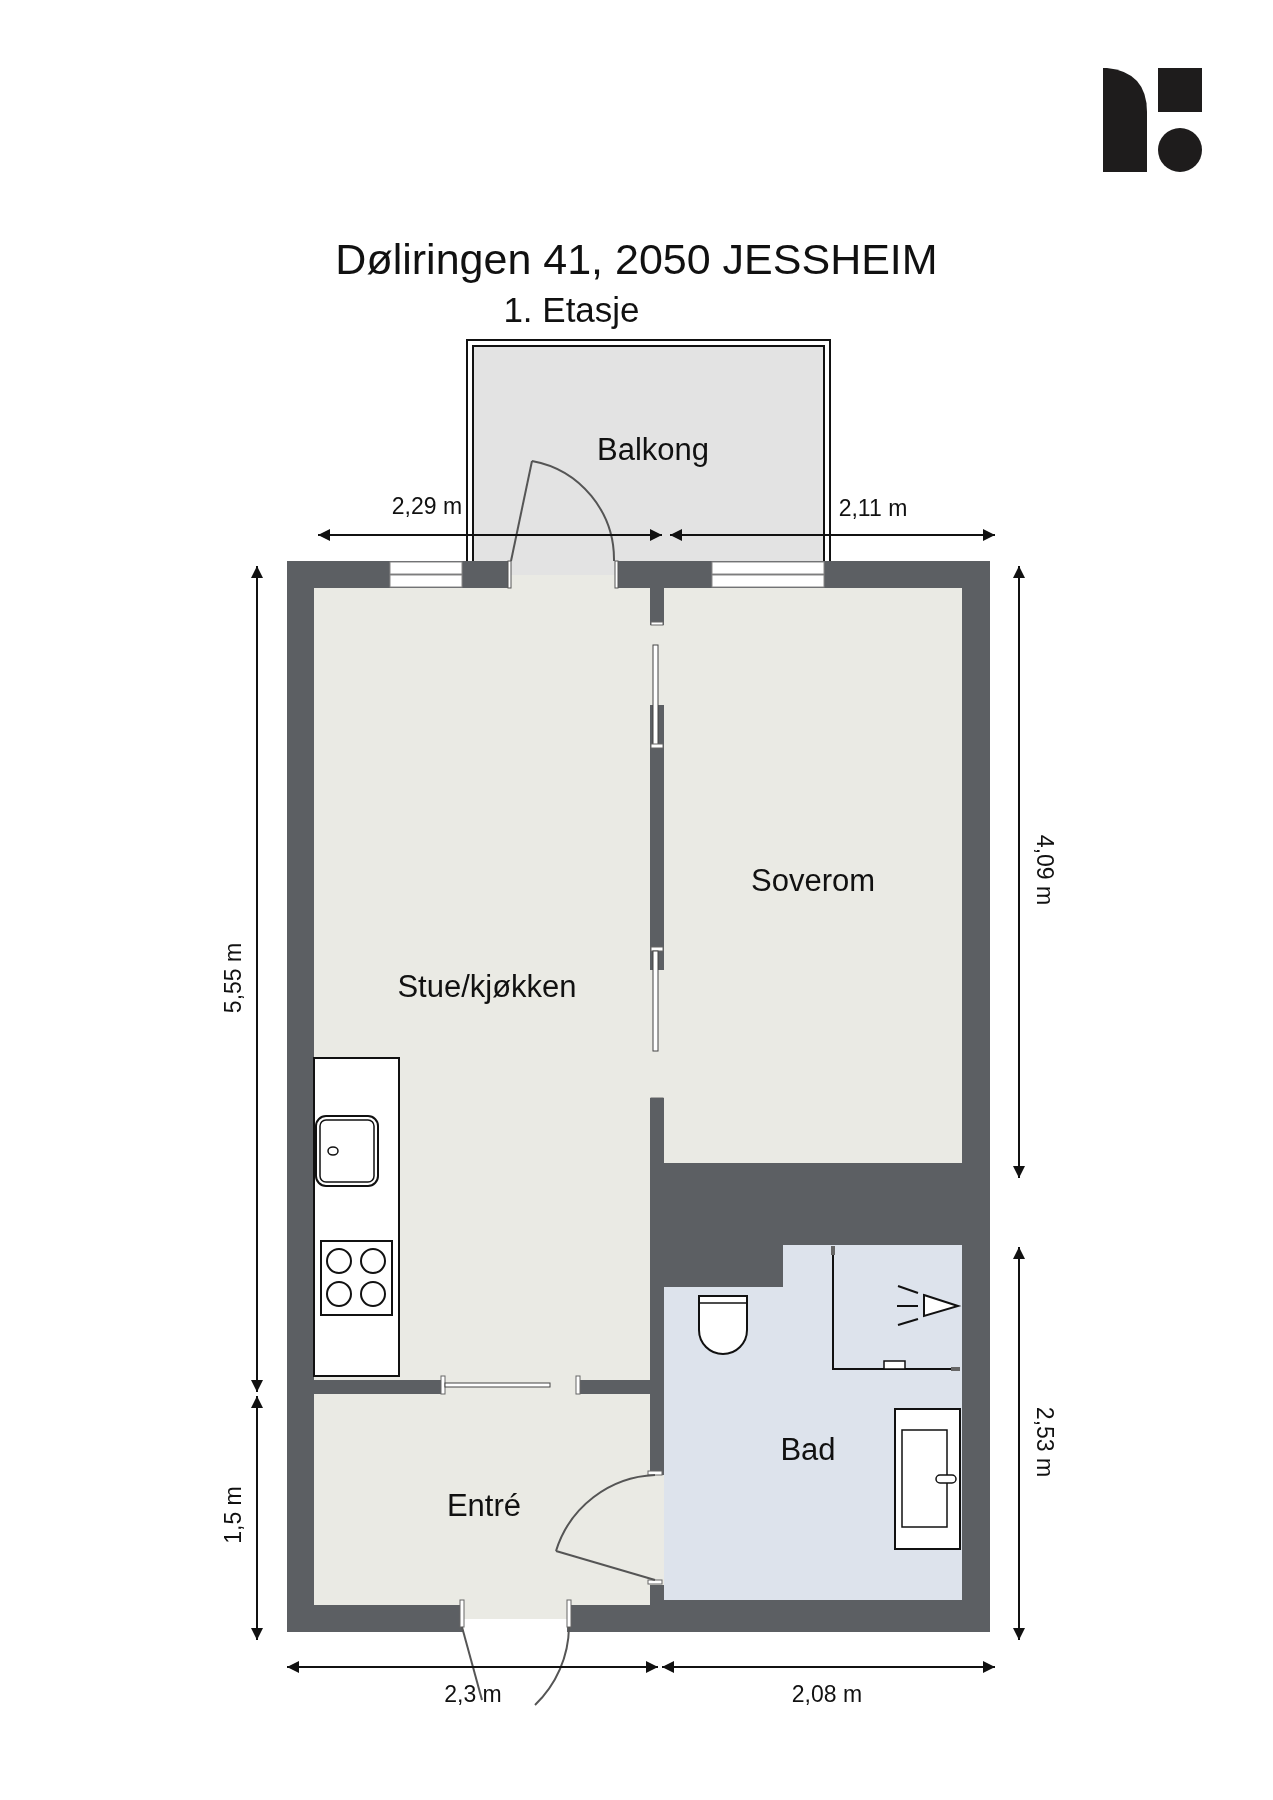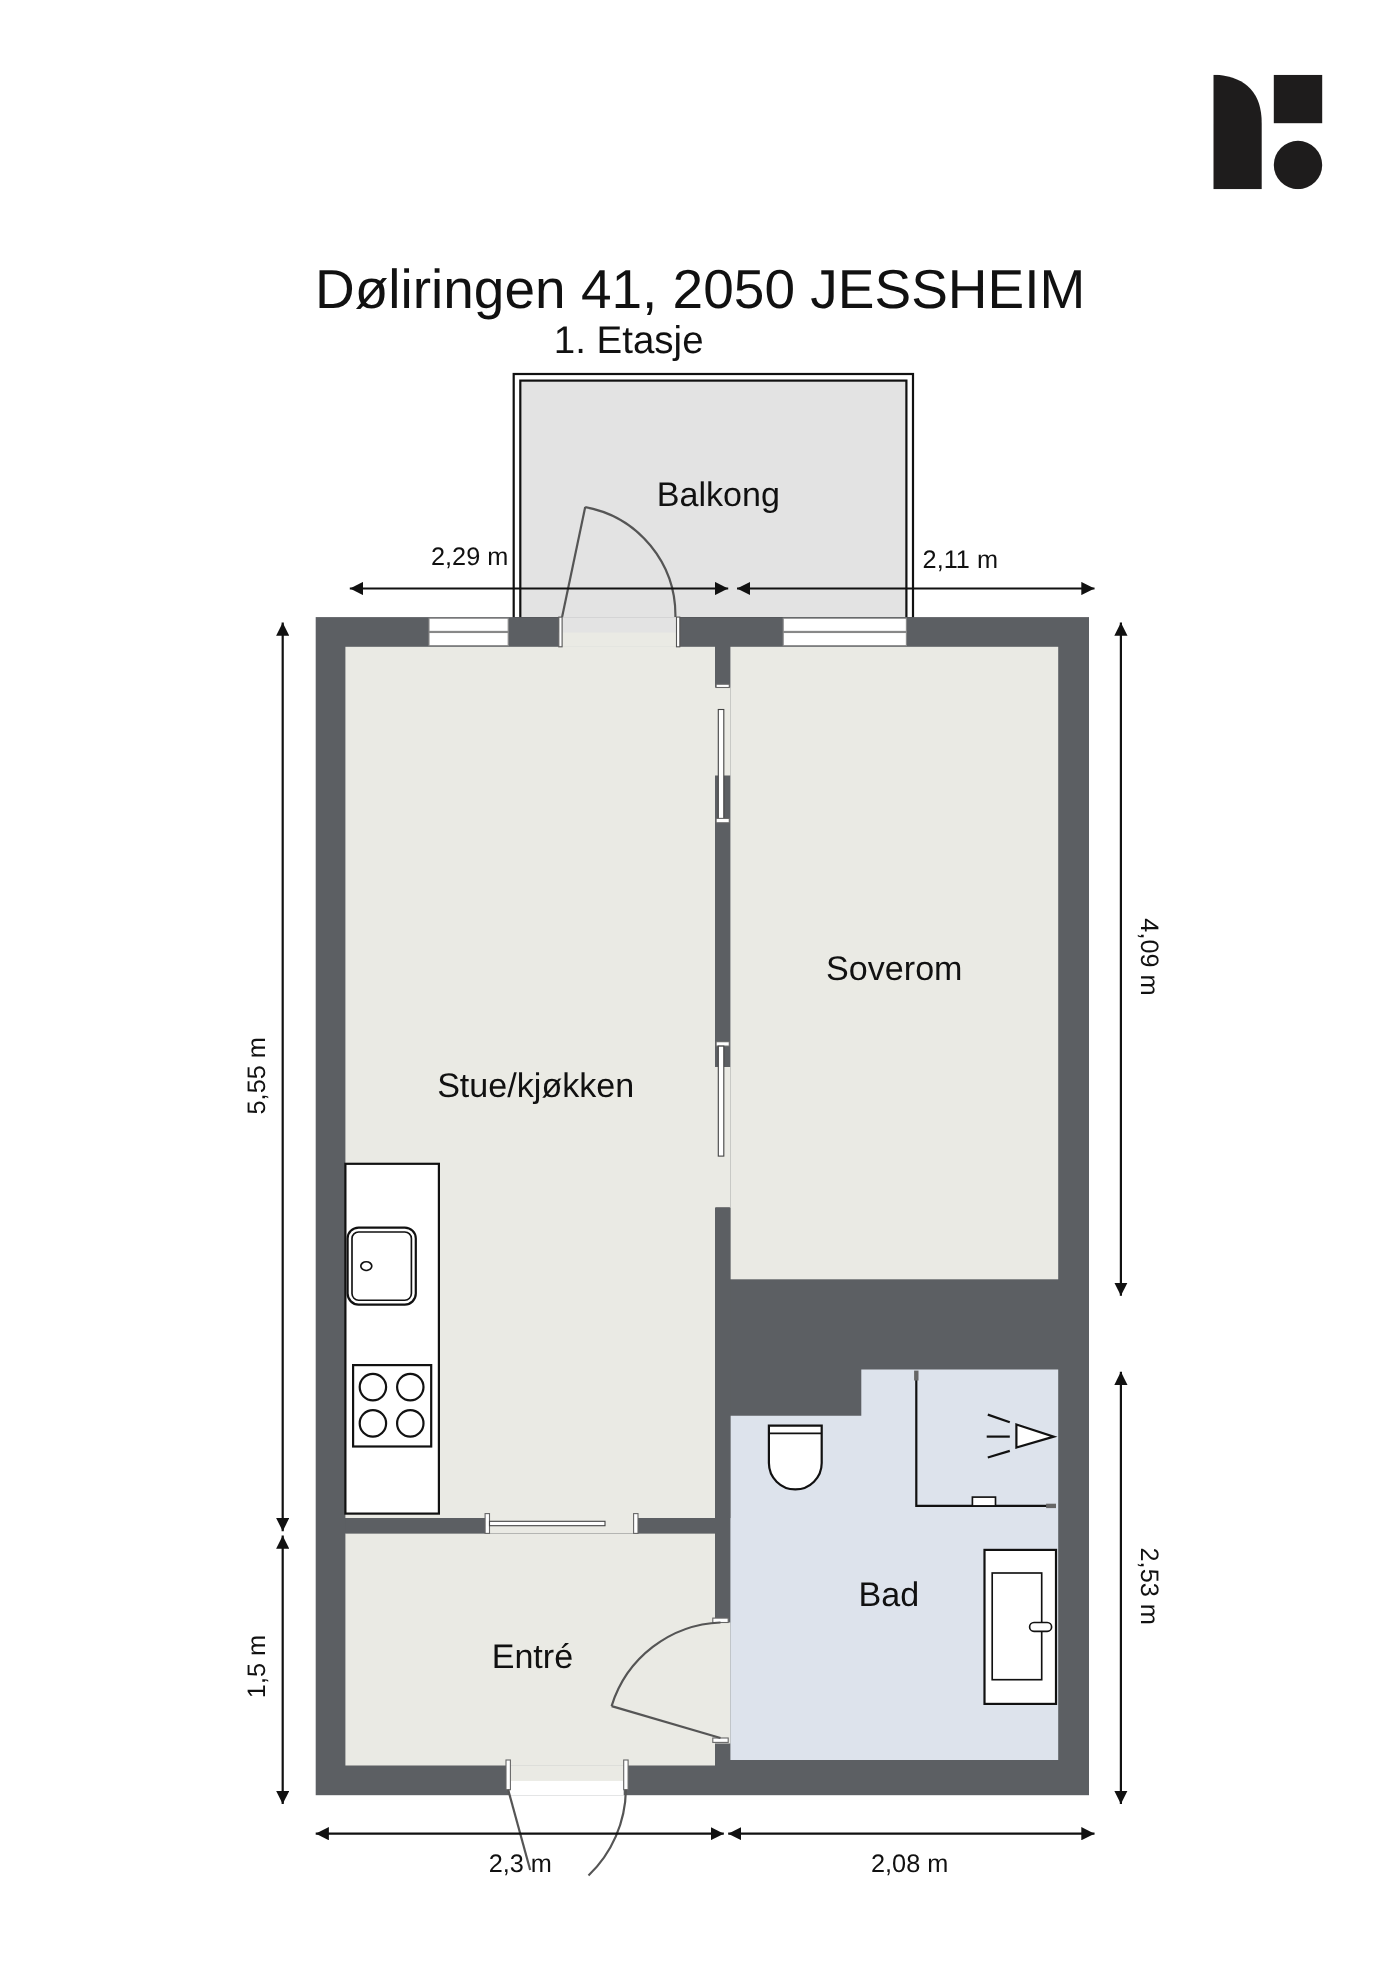--- a/index.html
+++ b/index.html
@@ -1,20 +1,20 @@
 <!DOCTYPE html>
 <html><head>
 <meta charset="utf-8">
 <style>
   html, body { margin: 0; padding: 0; background: #ffffff; }
   body { width: 1273px; height: 1800px; position: relative; overflow: hidden;
          font-family: "Liberation Sans", sans-serif; }
   .logo { position: absolute; left: 1103px; top: 68px; width: 104px; height: 104px; }
   .title { position: absolute; left: 0; width: 1273px; top: 238px; text-align: center;
-           font-size: 50px; color: #111; line-height: 1; }
+           font-size: 43px; color: #111; line-height: 1; }
   .subtitle { position: absolute; left: 0; width: 1143px; top: 292px; text-align: center;
               font-size: 35px; color: #111; line-height: 1; }
   svg.plan { position: absolute; left: 0; top: 0; }
   .room-label { font-family: "Liberation Sans", sans-serif; font-size: 31px; fill: #111; }
   .dim-label { font-family: "Liberation Sans", sans-serif; font-size: 23px; fill: #111; }
 </style>
 </head>
 <body>
 
 <svg class="logo" viewBox="0 0 104 104">

